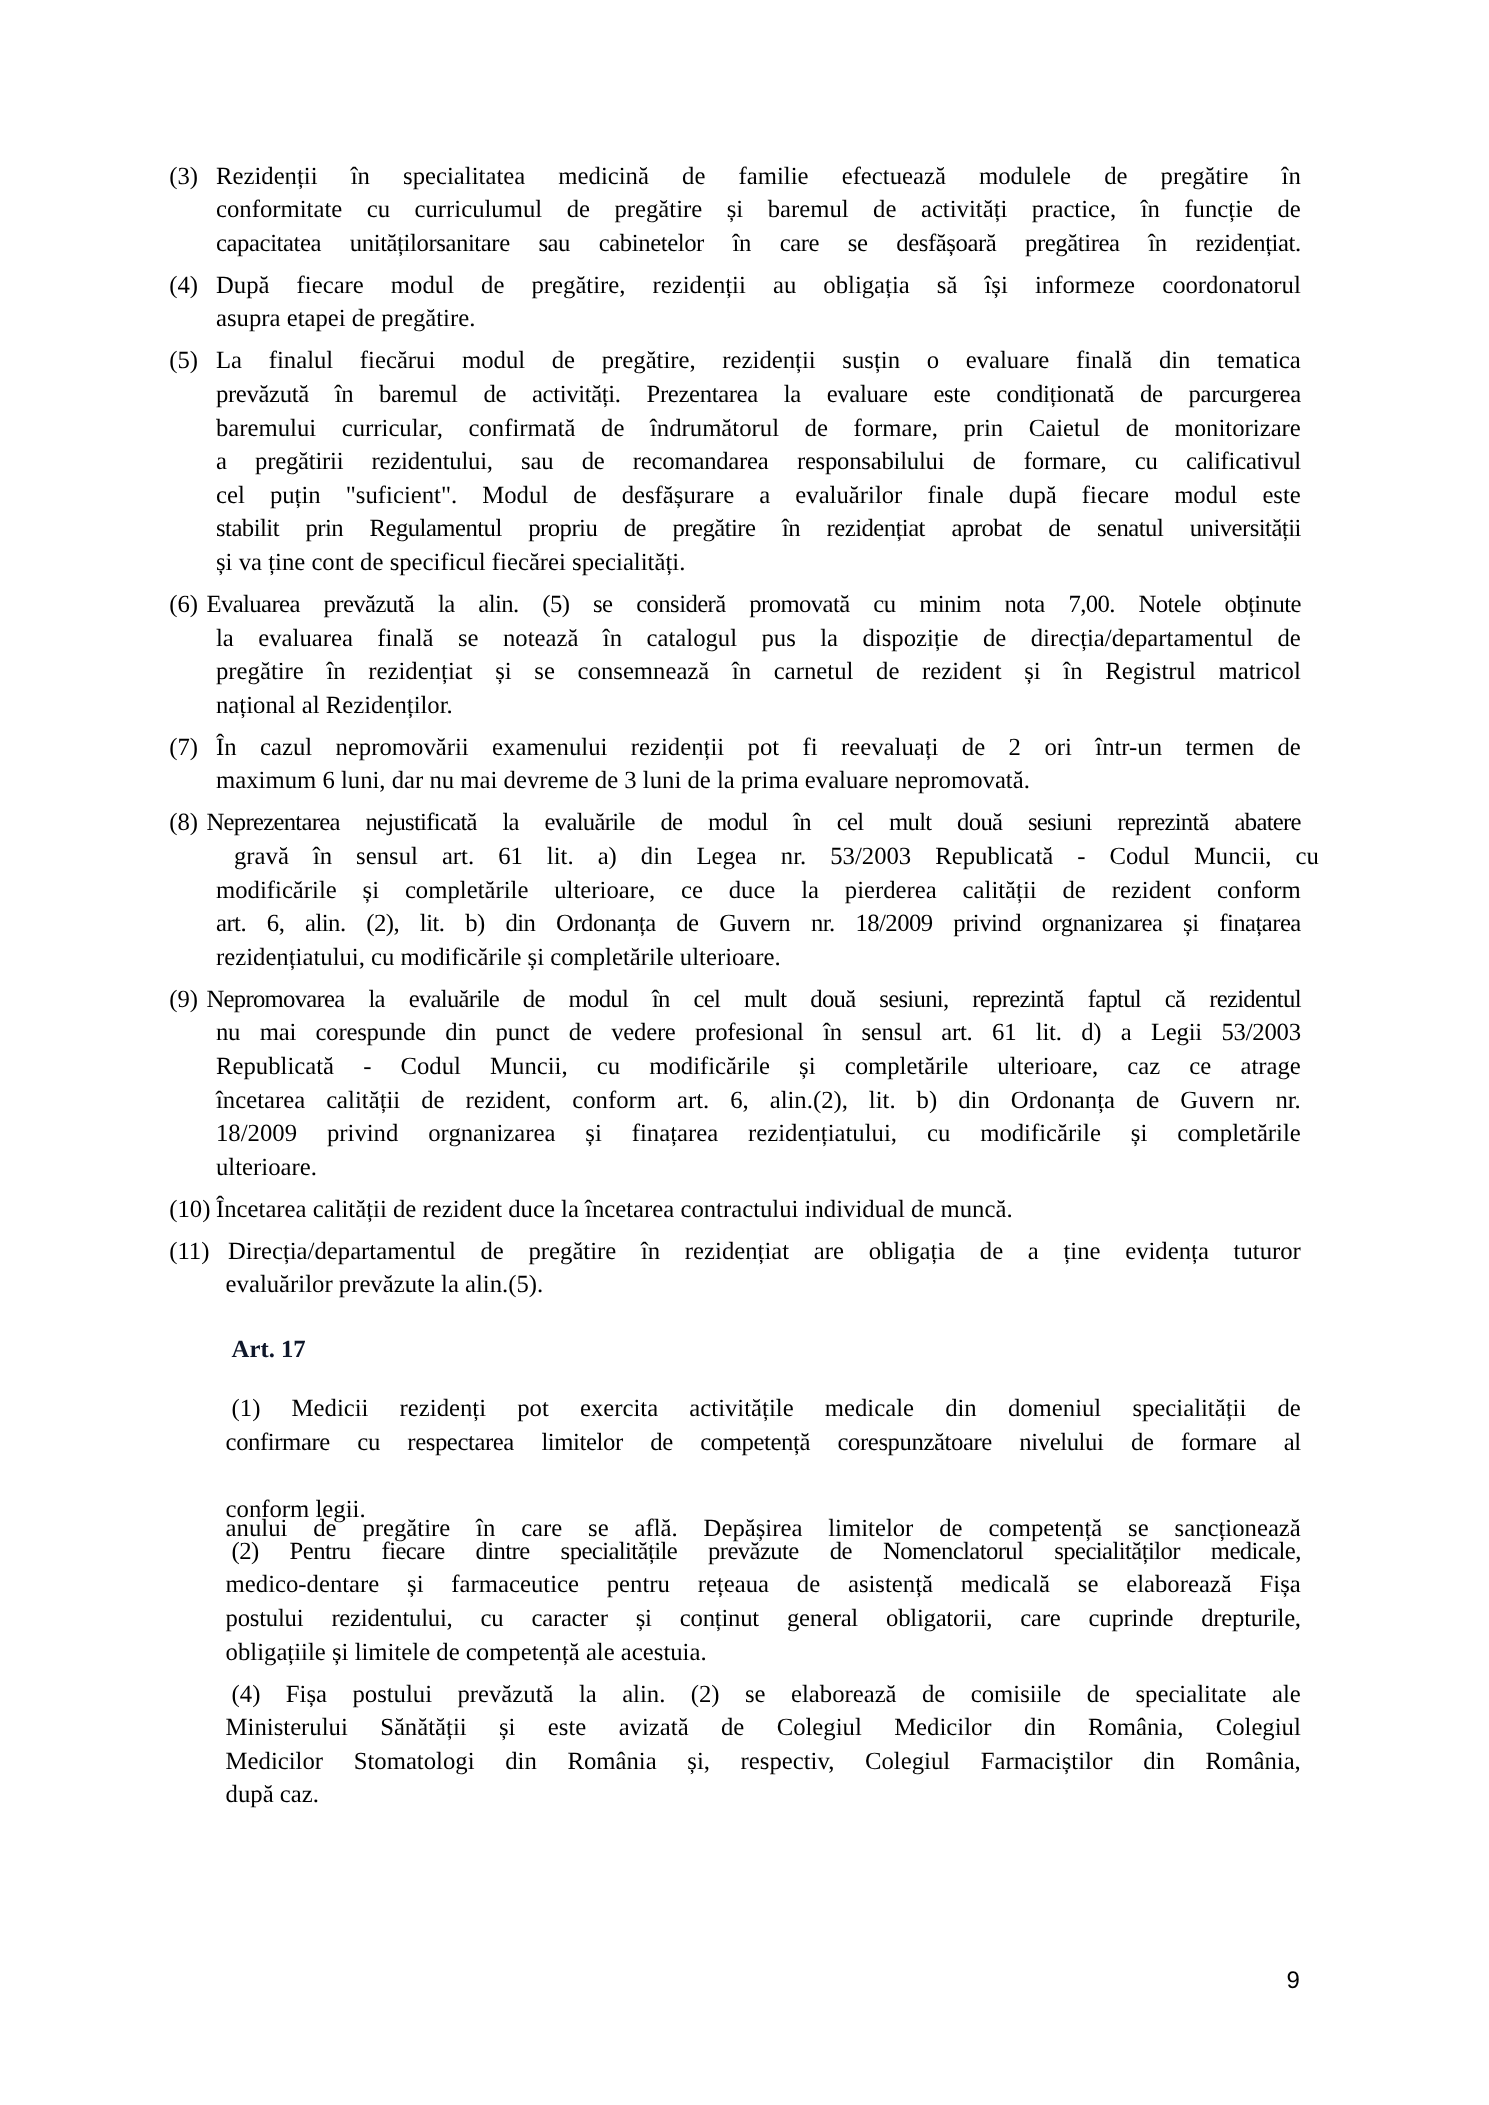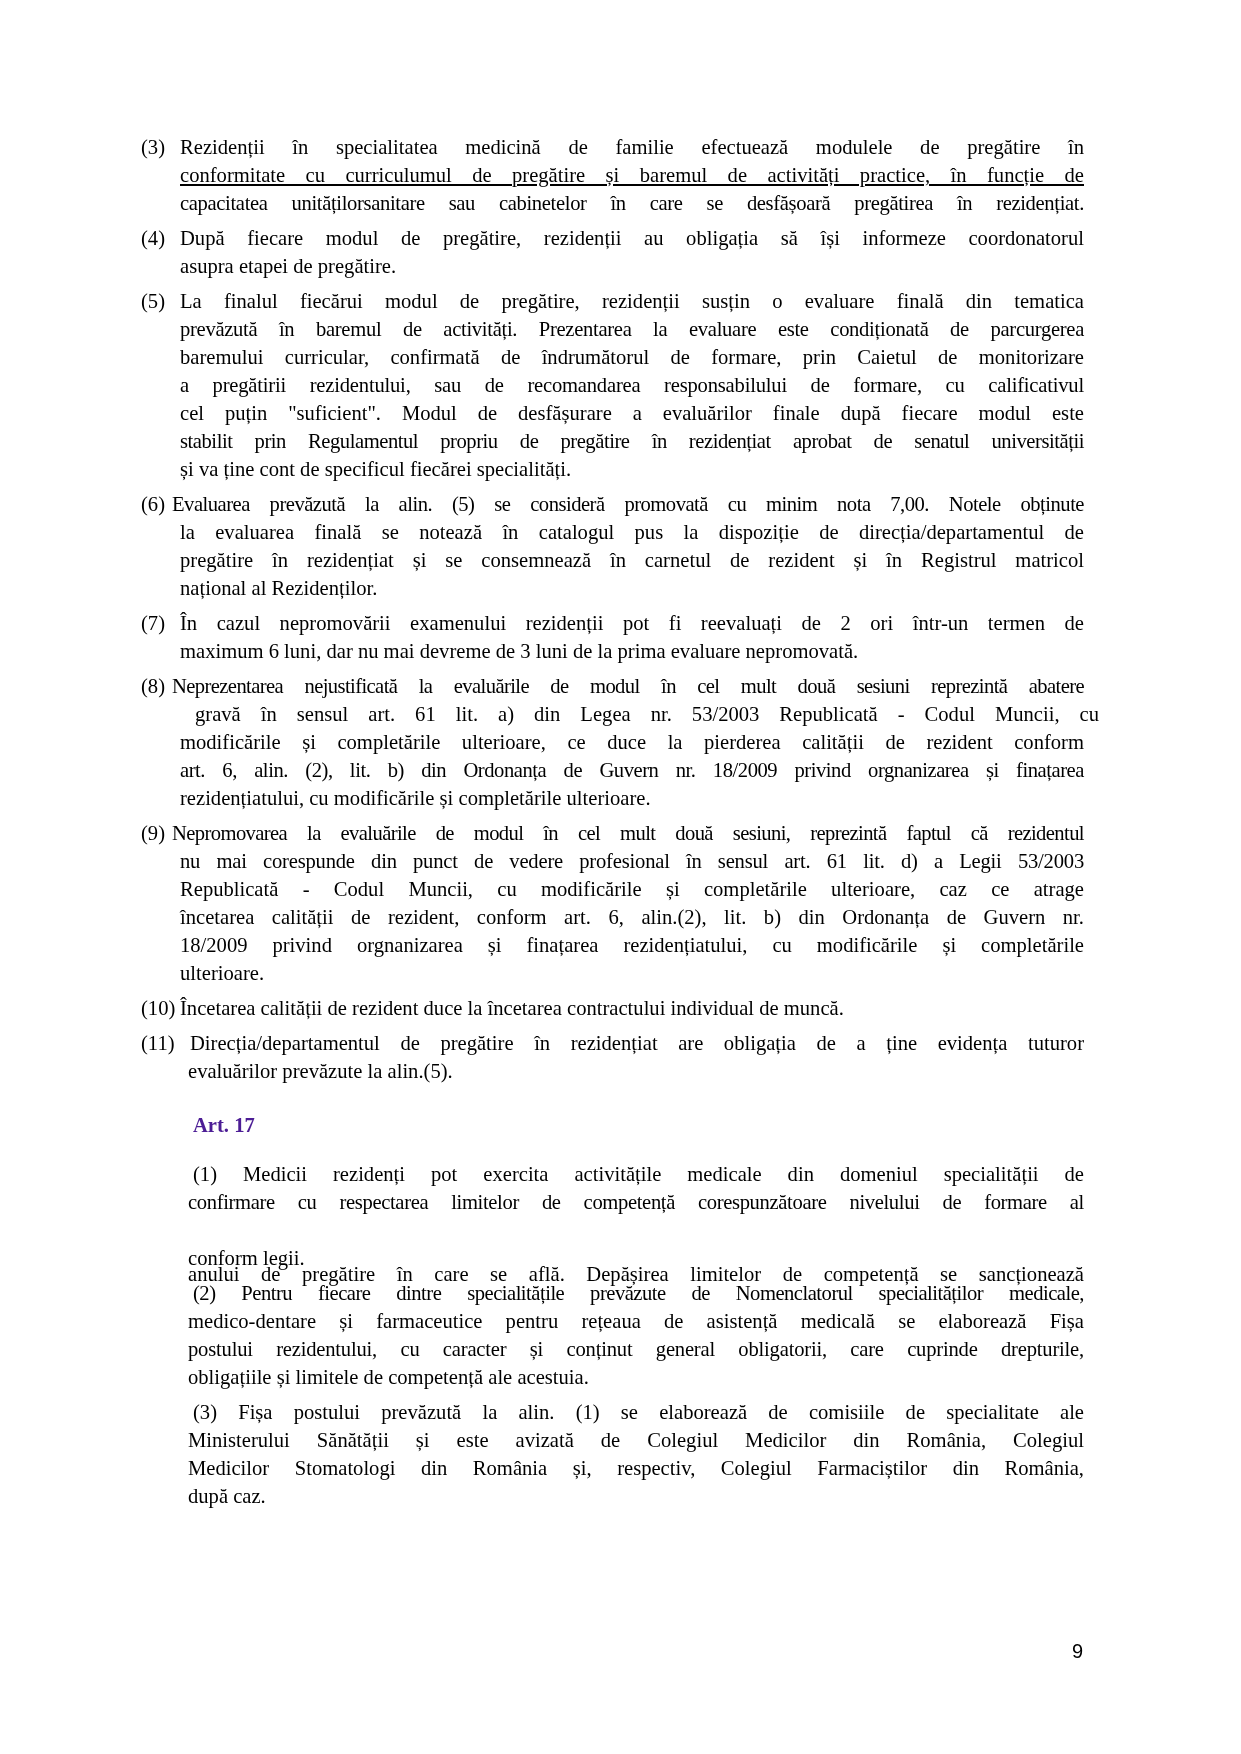--- a/index.html
+++ b/index.html
@@ -13,40 +13,40 @@
     line-height: 28px;
     color: #000;
     white-space: nowrap;
   }
   .just { text-align: justify; text-align-last: justify; }
   .heading {
     position: absolute;
     font-family: "Liberation Serif", "DejaVu Serif", serif;
     font-size: 20.6px;
     font-weight: bold;
-    color: #4c1d95;
+    color: #0f172a;
     line-height: 28px;
   }
   .page-number {
     position: absolute;
     left: 1072px; top: 1640px;
     font-family: "Liberation Sans", "DejaVu Sans", sans-serif;
     font-size: 20px;
     color: #000;
   }
 </style>
 </head>
 <body>
 
 <div class="page">
 
   <div class="para">
     <span class="ln" style="left:141px;top:133px;">(3)</span>
     <span class="ln just" style="left:180px;top:133px;width:904px;">Rezidenții în specialitatea medicină de familie efectuează modulele de pregătire în</span>
-    <span class="ln just" style="left:180px;top:161px;width:904px;text-decoration:underline;">conformitate cu curriculumul de pregătire și baremul de activități practice, în funcție de</span>
+    <span class="ln just" style="left:180px;top:161px;width:904px;">conformitate cu curriculumul de pregătire și baremul de activități practice, în funcție de</span>
     <span class="ln just" style="left:180px;top:189px;width:904px;letter-spacing:-0.35px;">capacitatea unitățilorsanitare sau cabinetelor în care se desfășoară pregătirea în rezidențiat.</span>
   </div>
 
   <div class="para">
     <span class="ln" style="left:141px;top:224px;">(4)</span>
     <span class="ln just" style="left:180px;top:224px;width:904px;">După fiecare modul de pregătire, rezidenții au obligația să își informeze coordonatorul</span>
     <span class="ln" style="left:180px;top:252px;">asupra etapei de pregătire.</span>
   </div>
 
   <div class="para">
@@ -114,21 +114,21 @@
   </div>
 
   <div class="para">
     <span class="ln just" style="left:193px;top:1279px;width:891px;letter-spacing:-0.5px;">(2) Pentru fiecare dintre specialitățile prevăzute de Nomenclatorul specialităților medicale,</span>
     <span class="ln just" style="left:188px;top:1307px;width:896px;">medico-dentare și farmaceutice pentru rețeaua de asistență medicală se elaborează Fișa</span>
     <span class="ln just" style="left:188px;top:1335px;width:896px;letter-spacing:-0.2px;">postului rezidentului, cu caracter și conținut general obligatorii, care cuprinde drepturile,</span>
     <span class="ln" style="left:188px;top:1363px;">obligațiile și limitele de competență ale acestuia.</span>
   </div>
 
   <div class="para">
-    <span class="ln just" style="left:193px;top:1398px;width:891px;">(3) Fișa postului prevăzută la alin. (1) se elaborează de comisiile de specialitate ale</span>
+    <span class="ln just" style="left:193px;top:1398px;width:891px;">(4) Fișa postului prevăzută la alin. (2) se elaborează de comisiile de specialitate ale</span>
     <span class="ln just" style="left:188px;top:1426px;width:896px;">Ministerului Sănătății și este avizată de Colegiul Medicilor din România, Colegiul</span>
     <span class="ln just" style="left:188px;top:1454px;width:896px;">Medicilor Stomatologi din România și, respectiv, Colegiul Farmaciștilor din România,</span>
     <span class="ln" style="left:188px;top:1482px;">după caz.</span>
   </div>
 
   <div class="page-number">9</div>
 
 </div>
 
 </body></html>

